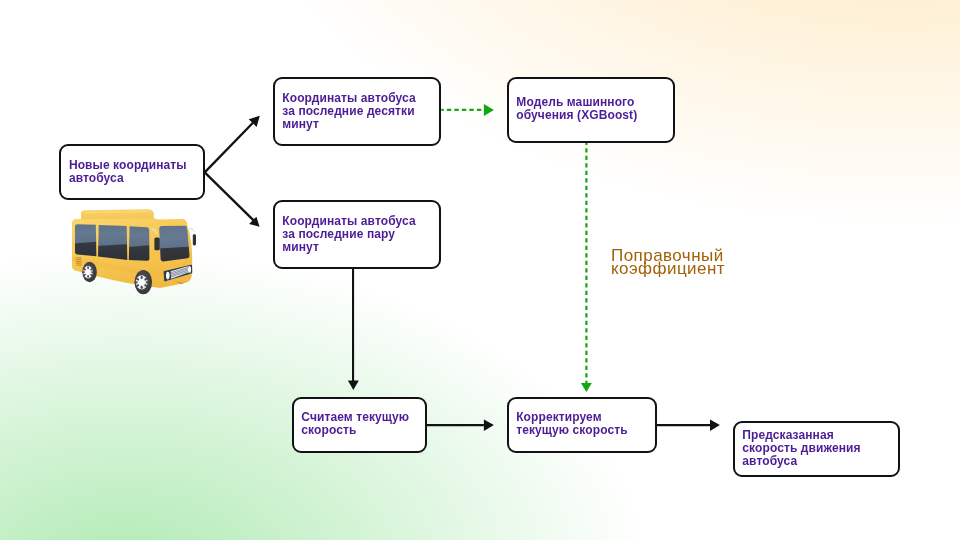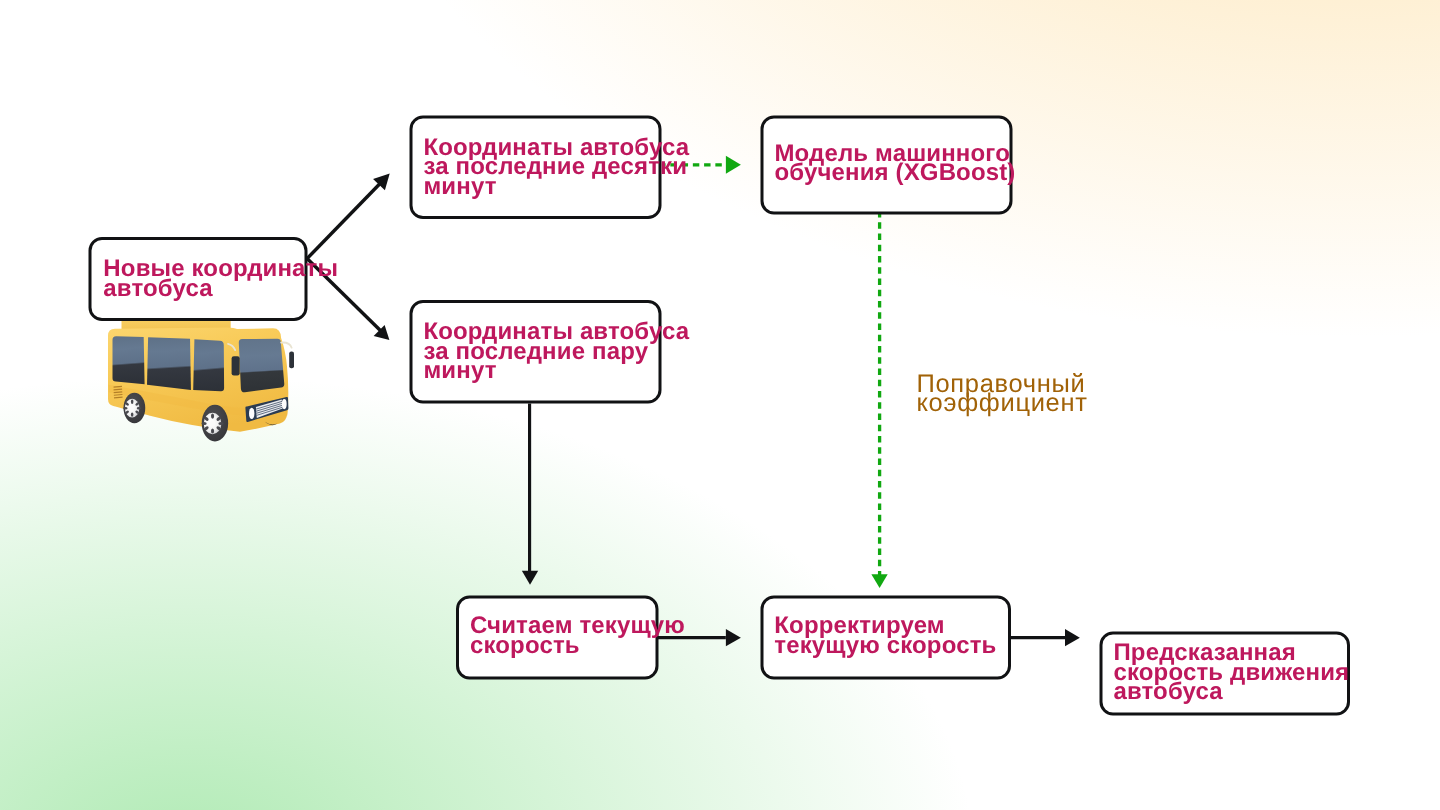--- a/index.html
+++ b/index.html
@@ -3,21 +3,21 @@
 <meta charset="utf-8">
 <title>Bus speed prediction flow diagram</title>
 <style>
   html,body{margin:0;padding:0;background:#ffffff;}
   body{width:960px;height:540px;overflow:hidden;
        font-family:"Liberation Sans", sans-serif;}
   #stage{position:relative;width:960px;height:540px;overflow:hidden;background:#ffffff;}
   .bglayer{position:absolute;left:0;top:0;width:960px;height:540px;}
   .node{position:absolute;box-sizing:border-box;background:#ffffff;
         border:2px solid #111214;border-radius:9px;}
-  .node-label{position:absolute;color:#be185d;font-size:16px;line-height:13px;
+  .node-label{position:absolute;color:#4c1d95;font-size:12px;line-height:13px;
               font-weight:bold;white-space:pre;letter-spacing:0.1px;}
   .annot{position:absolute;color:#a16207;font-size:17px;line-height:13.4px;
          font-weight:normal;white-space:pre;letter-spacing:0.45px;}
   svg.edges{position:absolute;left:0;top:0;width:960px;height:540px;pointer-events:none;}
   #bus{position:absolute;}
 </style>
 </head>
 <body>
 
 <div id="stage">
@@ -175,43 +175,43 @@
 <path d="M110.5 75.2 q4 2.8 8.2 1.2 q-3.2 2.6 -8.2 -1.2 Z" fill="#2d2d30" opacity="0.85"></path>
 
 <g>
   <path d="M86.0 23.2 q3.4 0.8 4.8 4.2" stroke="#e9e4d2" stroke-width="1.2" fill="none" stroke-linecap="round"></path>
   <rect x="88.4" y="31.5" width="5.4" height="12.8" rx="1.5" fill="#2d3239"></rect>
   <path d="M121.4 22.4 q5.7 -0.5 7 3.4" stroke="#e9e4d2" stroke-width="1.2" fill="none" stroke-linecap="round"></path>
   <rect x="126.8" y="28.3" width="3.2" height="11.2" rx="1.4" fill="#2d3239"></rect>
 </g>
 </svg>
 
-<div class="node" style="left: 59px; top: 158px; width: 146px; height: 56px; padding-left: 11px;">
+<div class="node" style="left: 59px; top: 144px; width: 146px; height: 56px; padding-left: 11px;">
       <div class="node-label" style="left: 7.9px; top: 13px;">Новые координаты
 автобуса</div>
     </div>
     <div class="node" style="left: 273px; top: 77px; width: 168px; height: 69px;">
       <div class="node-label" style="left: 7.3px; top: 12.6px;">Координаты автобуса
 за последние десятки
 минут</div>
     </div>
     <div class="node" style="left: 273px; top: 200px; width: 168px; height: 69px;">
       <div class="node-label" style="left: 7.3px; top: 12.6px;">Координаты автобуса
 за последние пару
 минут</div>
     </div>
     <div class="node" style="left: 507px; top: 77px; width: 168px; height: 66px;">
       <div class="node-label" style="left: 7.3px; top: 17.4px;">Модель машинного
 обучения (XGBoost)</div>
     </div>
-    <div class="node" style="left: 304px; top: 397px; width: 135px; height: 56px;">
+    <div class="node" style="left: 292px; top: 397px; width: 135px; height: 56px;">
       <div class="node-label" style="left: 7.3px; top: 12.4px;">Считаем текущую
 скорость</div>
     </div>
-    <div class="node" style="left: 507px; top: 397px; width: 167px; height: 56px;">
+    <div class="node" style="left: 507px; top: 397px; width: 150px; height: 56px;">
       <div class="node-label" style="left: 7.2px; top: 12.3px;">Корректируем
 текущую скорость</div>
     </div>
     <div class="node" style="left: 733px; top: 397px; width: 167px; height: 56px; margin-top: 24px;">
       <div class="node-label" style="left: 7.3px; top: 6.2px;">Предсказанная
 скорость движения
 автобуса</div>
     </div>
     <div class="annot" style="left: 611px; top: 249px;">Поправочный
 коэффициент</div>

